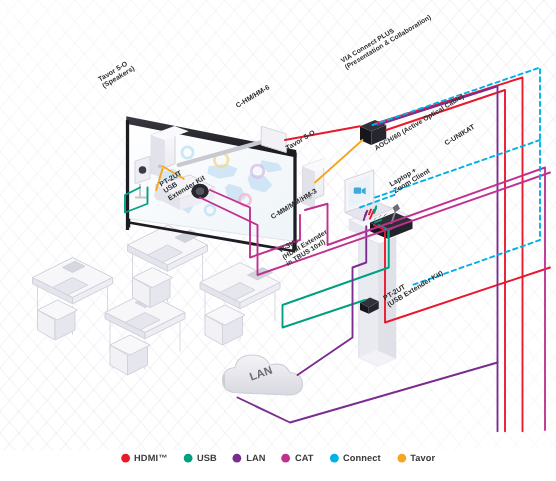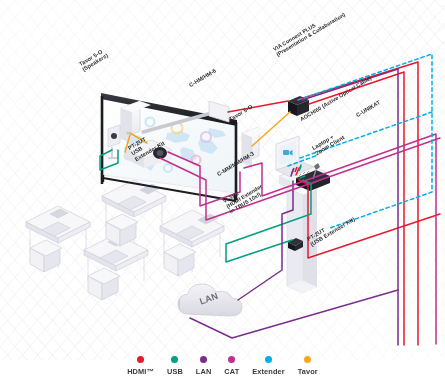--- a/index.html
+++ b/index.html
@@ -7,21 +7,21 @@
        font-family:"Liberation Sans","DejaVu Sans",sans-serif;}
   #stage{position:relative;width:445px;height:385px;background:#fff;}
   #grid{position:absolute;inset:0;}
   #scene{position:absolute;inset:0;}
   .lbl{position:absolute;white-space:pre;color:#2b2b2b;
        font-size:5.6px;line-height:6.4px;font-weight:700;
        letter-spacing:.05px;transform-origin:0 0;}
   .lbl.t2{font-size:5.4px;line-height:6.1px;}
   #legend{position:absolute;left:0;top:356px;width:445px;height:20px;
           display:flex;justify-content:center;align-items:center;gap:13px;}
-  .lg{display:flex;align-items:center;gap:3.5px;flex-direction:column;}
+  .lg{display:flex;align-items:center;gap:3.5px;}
   .lgdot{width:7px;height:7px;border-radius:50%;display:block;}
   .lgtx{font-size:7.4px;color:#3a3a3a;font-weight:600;letter-spacing:.1px;}
 </style>
 </head>
 <body>
 
 <div id="stage">
 
   <svg id="grid" viewBox="0 0 445 385">
     <defs>
@@ -306,21 +306,21 @@
     <div class="lg">
       <span class="lgdot" style="background:#7b2d8e"></span>
       <span class="lgtx">LAN</span>
     </div>
     <div class="lg">
       <span class="lgdot" style="background:#c0308f"></span>
       <span class="lgtx">CAT</span>
     </div>
     <div class="lg">
       <span class="lgdot" style="background:#00b0e6"></span>
-      <span class="lgtx">Extender</span>
+      <span class="lgtx">Connect</span>
     </div>
     <div class="lg">
       <span class="lgdot" style="background:#f5a623"></span>
       <span class="lgtx">Tavor</span>
     </div>
   </div>
 
 </div>
 
 </body></html>

